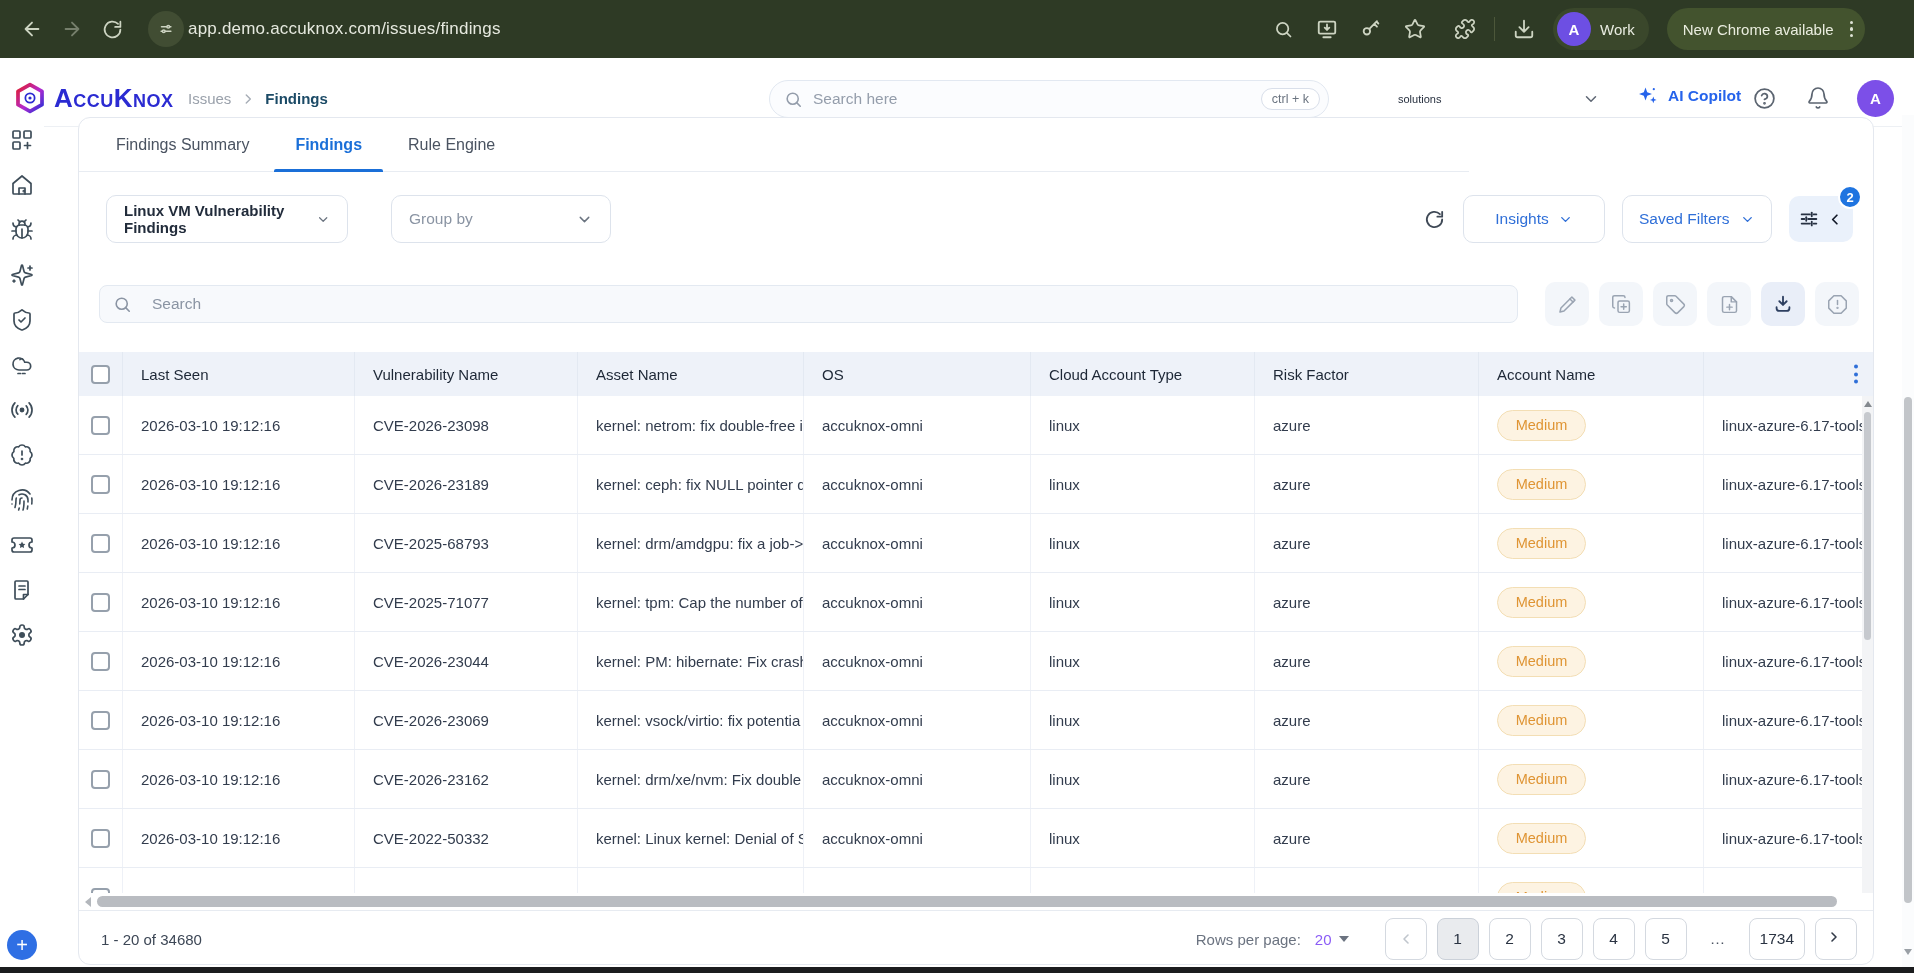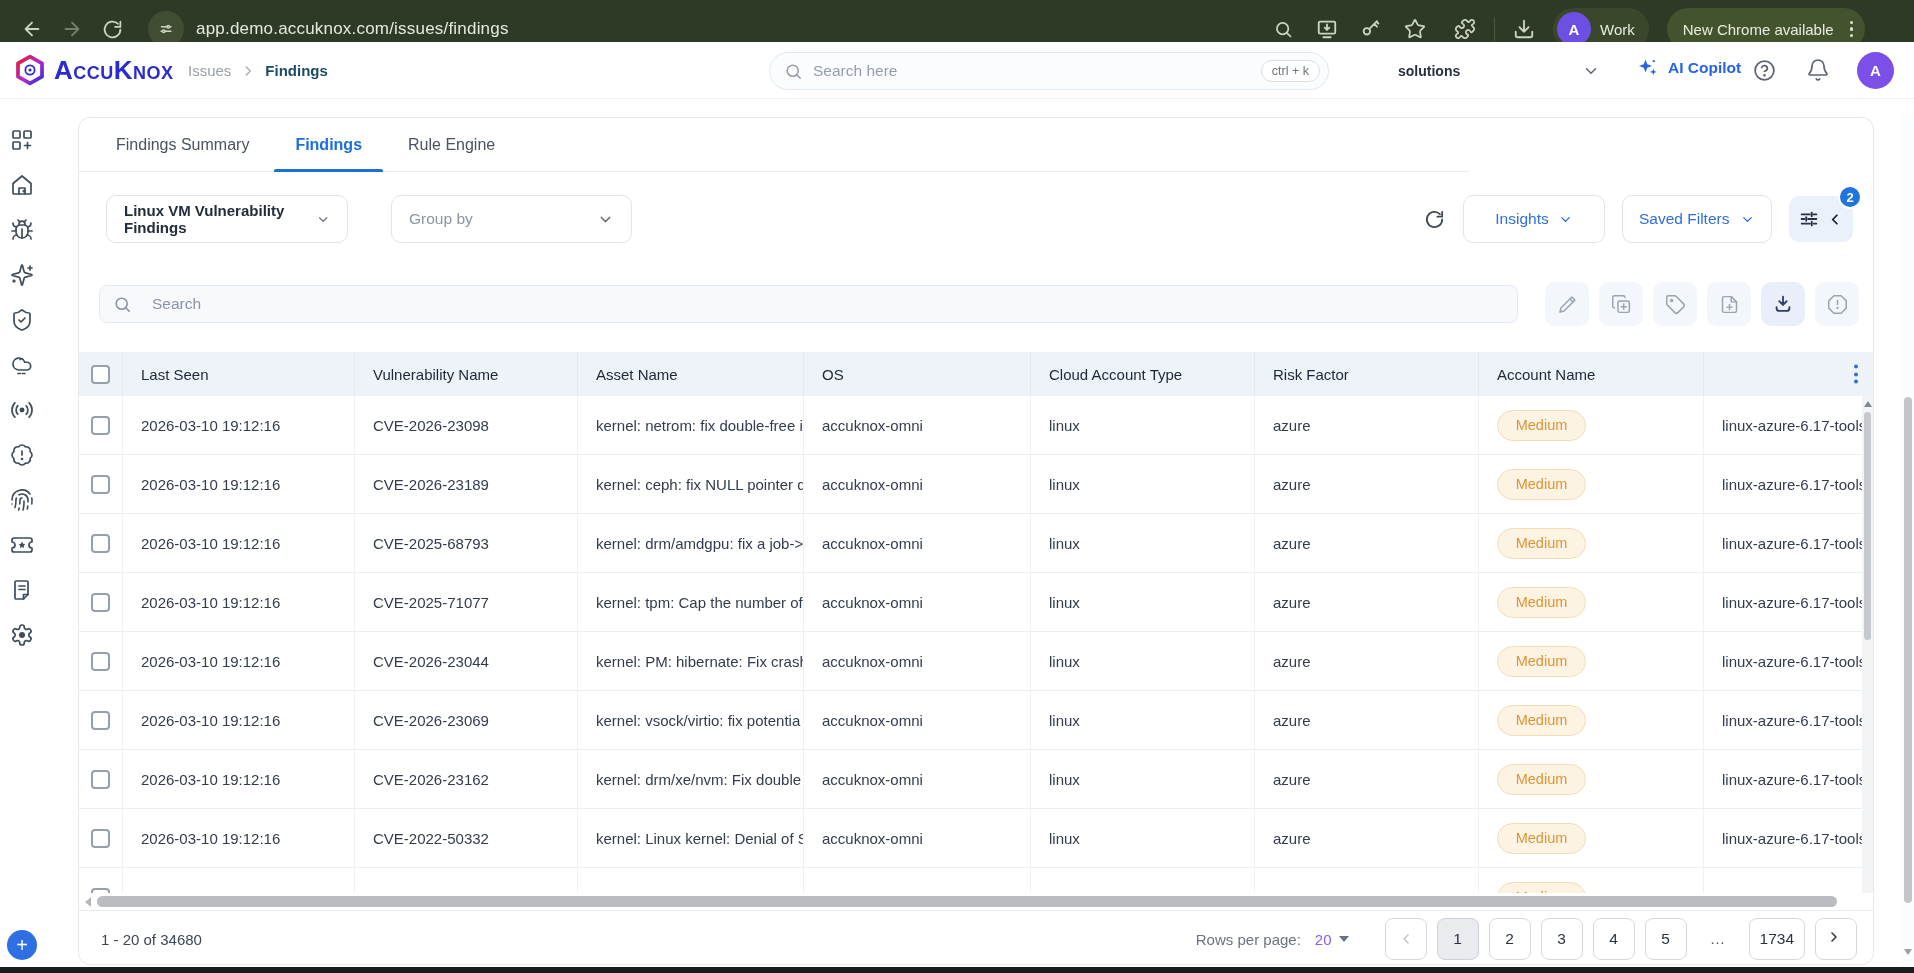--- a/index.html
+++ b/index.html
@@ -4,44 +4,44 @@
 <style>
 *{margin:0;padding:0;box-sizing:border-box}
 html,body{width:1914px;height:973px;overflow:hidden;background:#fff;
   font-family:"Liberation Sans","DejaVu Sans",sans-serif;position:relative;color:#323c4d}
 svg{display:block}
 
 .chrome-bar{position:absolute;top:0;left:0;width:1914px;height:58px;background:#2e3a25;
   display:flex;align-items:center;padding:0 12px;color:#d7ddcc}
 .nav-btn{width:40px;height:40px;border-radius:50%;display:flex;align-items:center;justify-content:center;flex:0 0 auto}
 .nav-btn.dim{opacity:.45}
-.omnibox{display:flex;align-items:center;height:44px;flex:0 0 auto;width:1300px;margin-left:8px;border-radius:22px;padding:0 8px;gap:12px}
+.omnibox{display:flex;align-items:center;height:44px;flex:0 0 auto;width:1300px;margin-left:8px;border-radius:22px;padding:0 8px;gap:4px}
 .site-info{width:36px;height:36px;border-radius:50%;background:#41four;background:#414d33;display:flex;align-items:center;justify-content:center;flex:0 0 auto}
 .url-text{font-size:17px;color:#e6e9df;letter-spacing:.2px;white-space:nowrap;flex:1}
 .omni-icons{display:flex;align-items:center;gap:22px;margin-right:6px}
 .cb-right{display:flex;align-items:center;gap:18px;margin-left:14px}
 .cb-sep{width:1px;height:24px;background:#4c573a}
 .profile-pill{display:flex;align-items:center;gap:9px;height:42px;background:#3a472b;border-radius:21px;padding:4px 14px 4px 4px}
 .profile-av{width:34px;height:34px;border-radius:50%;background:#6d4fe3;color:#fff;font-size:15px;font-weight:700;display:flex;align-items:center;justify-content:center}
 .profile-name{font-size:15px;color:#e9ece1}
 .update-pill{display:flex;align-items:center;gap:12px;height:42px;background:#43532e;border-radius:21px;padding:0 8px 0 16px;color:#eaeddf;font-size:15px;white-space:nowrap}
 .kebab{display:flex;flex-direction:column;gap:3px;padding:4px}
 .kebab i{width:3.5px;height:3.5px;border-radius:50%;background:#dfe3d5}
 
-.app-header{position:absolute;top:42px;left:0;width:1914px;height:57px;background:#fff;border-bottom:1px solid #edf0f4}
+.app-header{position:absolute;top:70px;left:0;width:1914px;height:57px;background:#fff;border-bottom:1px solid #edf0f4}
 .logo{position:absolute;left:14px;top:12px;display:flex;align-items:center;gap:8px}
 .logo-word{font-size:26px;font-weight:800;color:#2b2bd2;font-variant:small-caps;letter-spacing:.5px}
 .breadcrumb{position:absolute;left:188px;top:0;height:57px;display:flex;align-items:center;gap:10px;font-size:15px}
 .bc-parent{color:#9aa1ab}
 .bc-current{color:#1b4a66;font-weight:700}
 .hdr-search{position:absolute;left:769px;top:10px;width:560px;height:38px;border:1px solid #e2e8f1;background:#fbfcfe;
   border-radius:19px;display:flex;align-items:center;padding:0 8px 0 14px;gap:10px}
 .hdr-search .ph{flex:1;color:#949dab;font-size:15.5px}
 .kbd-badge{border:1px solid #d9dfea;background:#fff;border-radius:13px;padding:3px 10px;font-size:12.5px;color:#6b7480;white-space:nowrap}
-.workspace{position:absolute;left:1398px;top:12px;width:202px;height:34px;display:flex;align-items:center;justify-content:space-between;font-size:14px;color:#27303f;font-weight:700}
+.workspace{position:absolute;left:1398px;top:12px;width:202px;height:34px;display:flex;align-items:center;justify-content:space-between;font-size:11px;color:#27303f;font-weight:400}
 .copilot{position:absolute;left:1636px;top:14px;display:flex;align-items:center;gap:8px;color:#2563eb;font-size:15.5px;font-weight:600}
 .hdr-icon{position:absolute;top:16px}
 .hdr-avatar{position:absolute;left:1857px;top:10px;width:37px;height:37px;border-radius:50%;background:#7c4fe8;color:#fff;
   font-size:15px;font-weight:700;display:flex;align-items:center;justify-content:center}
 
 .sidebar{position:absolute;top:115px;left:0;width:44px;height:852px;background:#fff;display:flex;flex-direction:column;align-items:center;gap:21px;padding-top:13px}
 .side-icon{color:#3e4d59}
 .fab-plus{position:absolute;left:7px;bottom:13px;width:30px;height:30px;border-radius:50%;background:#2f6fe4;color:#fff;
   display:flex;align-items:center;justify-content:center;font-size:20px;font-weight:500}
 
@@ -50,21 +50,21 @@
 .tabs-row{height:54px;position:relative;display:flex;padding-left:14px}
 .tabs-underline{position:absolute;bottom:0;left:0;width:77.5%;height:1px;background:#e8ecf2}
 .tab{padding:0 23px;display:flex;align-items:center;font-size:16px;color:#4a5361;position:relative;cursor:default;white-space:nowrap}
 .tab.active{color:#1a6fd8;font-weight:600}
 .tab.active::after{content:"";position:absolute;left:2px;right:2px;bottom:0;height:3px;background:#1a6fd8;border-radius:2px 2px 0 0;z-index:1}
 
 .filter-row{margin-top:21px;padding:0 20px 0 27px;height:52px;display:flex;align-items:center;justify-content:space-between}
 .fr-left{display:flex;gap:43px}
 .select-btn{height:48px;border:1px solid #dde3ec;border-radius:10px;background:#fff;display:flex;align-items:center;padding:0 17px;font-size:15px}
 .type-select{width:242px;justify-content:space-between;color:#222c3b;font-weight:600}
-.group-select{width:241px;justify-content:space-between;color:#8a94a3;font-weight:400;font-size:15.5px}
+.group-select{width:220px;justify-content:space-between;color:#8a94a3;font-weight:400;font-size:15.5px}
 .fr-right{display:flex;align-items:center;gap:17px}
 .ghost-btn{height:48px;border:1px solid #dde3ec;border-radius:10px;background:#fff;display:flex;align-items:center;justify-content:center;gap:9px;color:#2f6fd8;font-size:15.5px;font-weight:500}
 .insights-btn{width:142px}
 .saved-btn{width:150px;justify-content:space-between;padding:0 16px}
 .filter-toggle{position:relative;height:46px;background:#eaf1fb;border-radius:10px;display:flex;align-items:center;padding:0 9px;gap:7px}
 .filter-badge{position:absolute;top:-11px;right:-9px;width:24px;height:24px;border-radius:50%;background:#1f74e0;color:#fff;
   font-size:13px;font-weight:600;display:flex;align-items:center;justify-content:center;border:2px solid #fff}
 
 .search-row{margin-top:37px;padding:0 14px 0 20px;display:flex;align-items:center;gap:27px}
 .tbl-search{flex:1;height:38px;border:1px solid #e3e9f1;background:#f7f9fc;border-radius:8px;display:flex;align-items:center;padding:0 13px;gap:20px;color:#8a94a3;font-size:15.5px}

